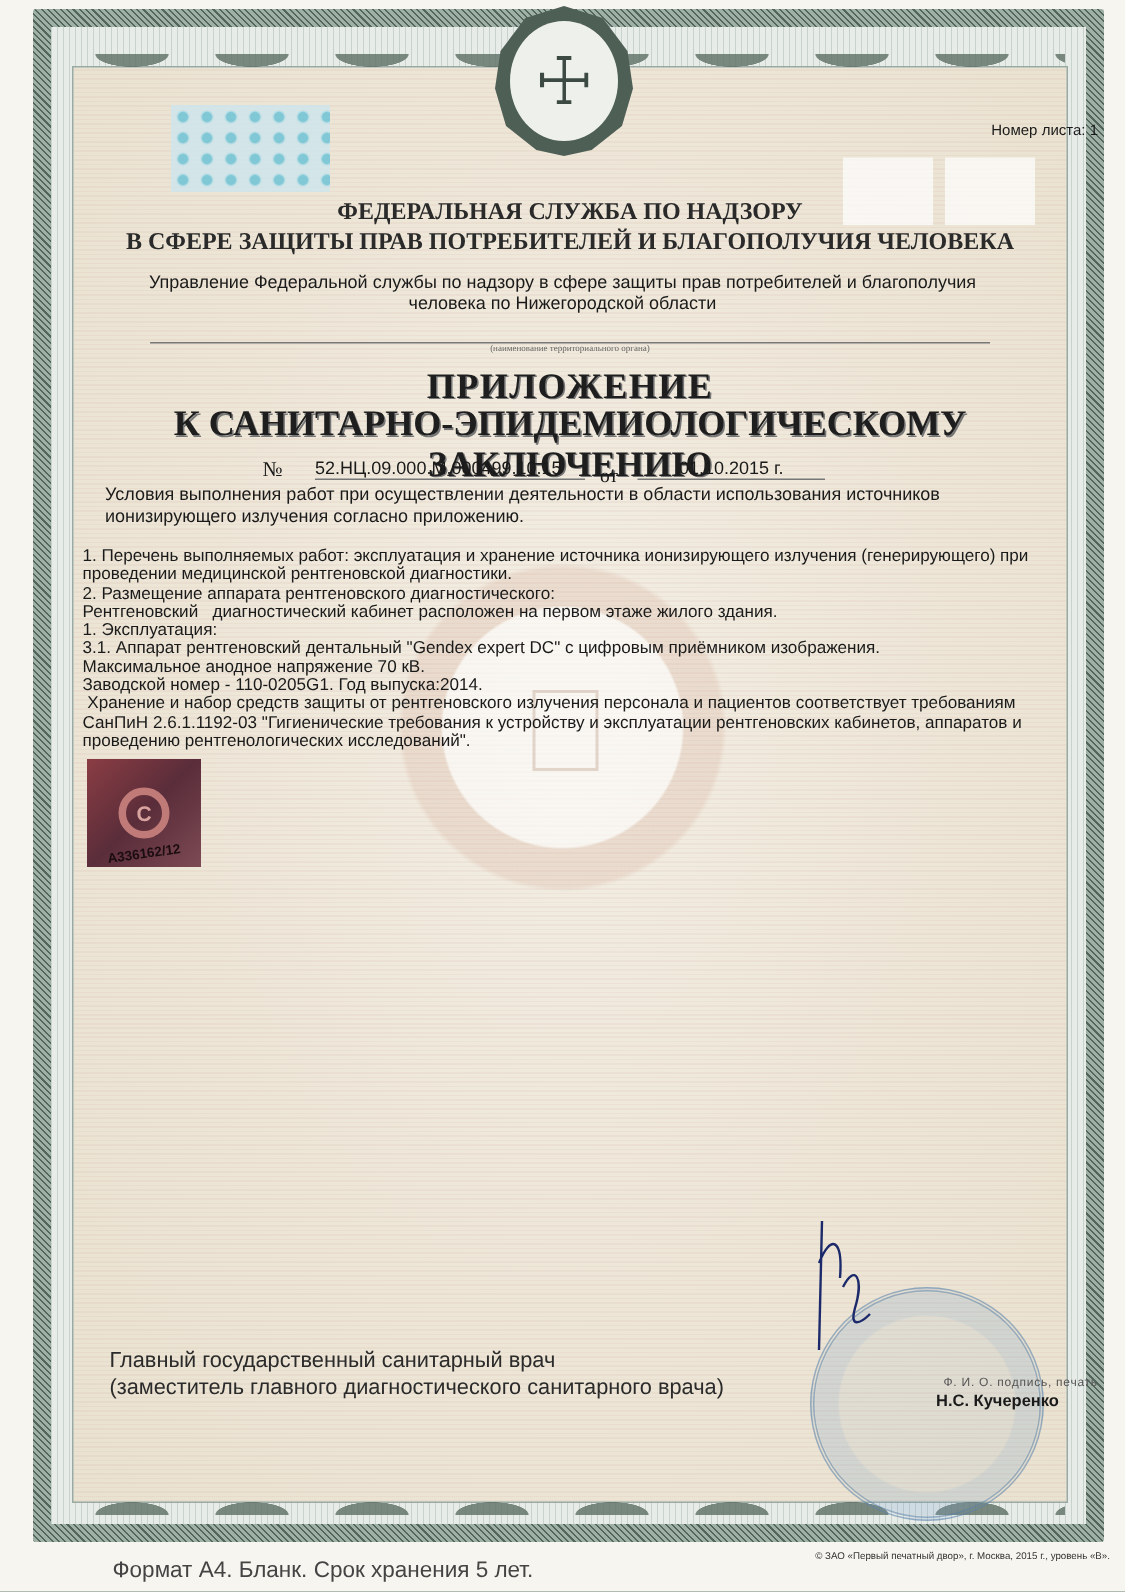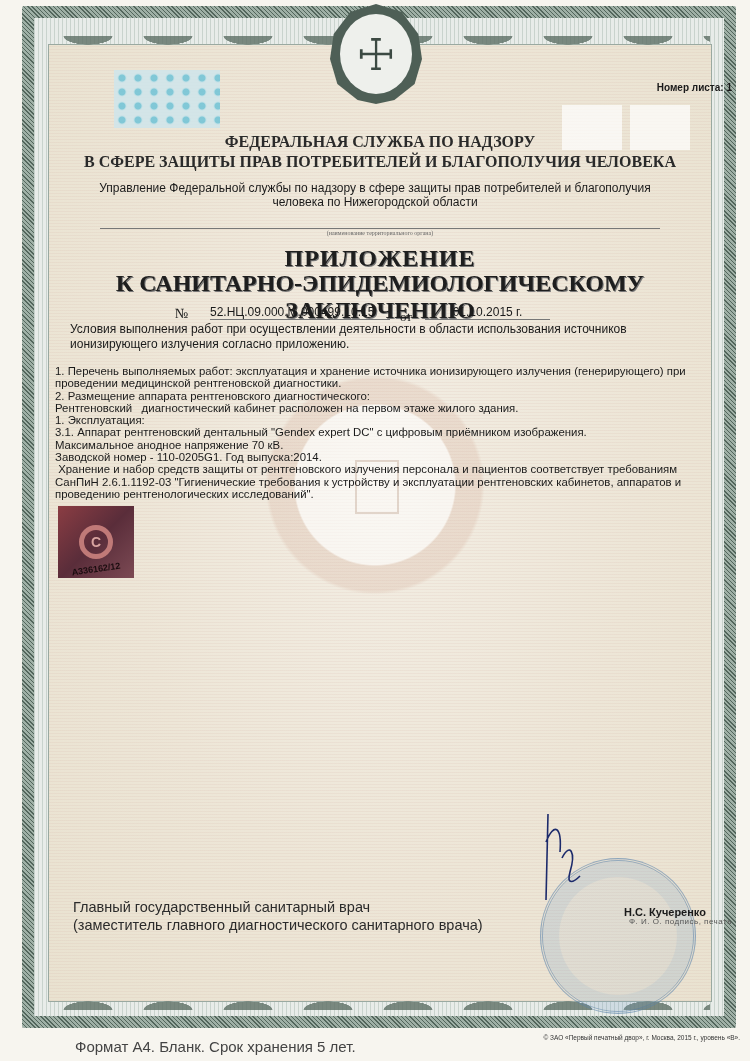--- a/index.html
+++ b/index.html
@@ -82,21 +82,21 @@
     position: absolute; bottom: 4px; left: 4px; right: 4px;
     font-size: 9px; font-weight: bold; color: #1a0c0f; text-align: center;
     transform: rotate(-8deg);
   }
   .paper-dot {
     position: absolute; width: 60px; height: 45px; background: rgba(255,255,255,0.7);
   }
 
   .sheet-no {
     position: absolute; right: 18px; top: 82px;
-    font-size: 10px; font-weight: bold;
+    font-size: 10px; font-weight: normal;
   }
   .agency {
     position: absolute; left: 60px; width: 640px; text-align: center;
     font-family: "Liberation Serif", serif; font-weight: bold; color: #2a2a2a;
   }
   .agency.l1 { top: 133px; font-size: 16px; }
   .agency.l2 { top: 153px; font-size: 16px; }
   .dept {
     position: absolute; left: 85px; top: 181px; width: 580px;
     font-size: 12px; text-align: center; line-height: 14px;
@@ -137,21 +137,21 @@
   }
   .stamp {
     position: absolute; left: 540px; top: 858px; width: 150px; height: 150px; border-radius: 50%;
     border: 3px double rgba(90,130,170,0.55);
     background: radial-gradient(circle, rgba(120,160,200,0.10) 0 55%, rgba(120,160,200,0.22) 56% 70%, rgba(120,160,200,0.08) 71%);
   }
   .signature {
     position: absolute; left: 540px; top: 812px; width: 50px; height: 90px;
   }
   .sig-name {
-    position: absolute; left: 596px; top: 906px; font-size: 11px; font-weight: bold; padding-left: 28px;
+    position: absolute; left: 596px; top: 928px; font-size: 11px; font-weight: bold; padding-left: 28px;
   }
   .sig-caption {
     position: absolute; left: 588px; top: 917px; font-size: 8px; color: #555; letter-spacing: 0.5px; margin-left: 41px;
   }
   .footer-left {
     position: absolute; left: 75px; top: 1038px; font-size: 15px; color: #444;
   }
   .footer-right {
     position: absolute; right: 10px; top: 1034px; font-size: 6.5px; color: #333;
   }

